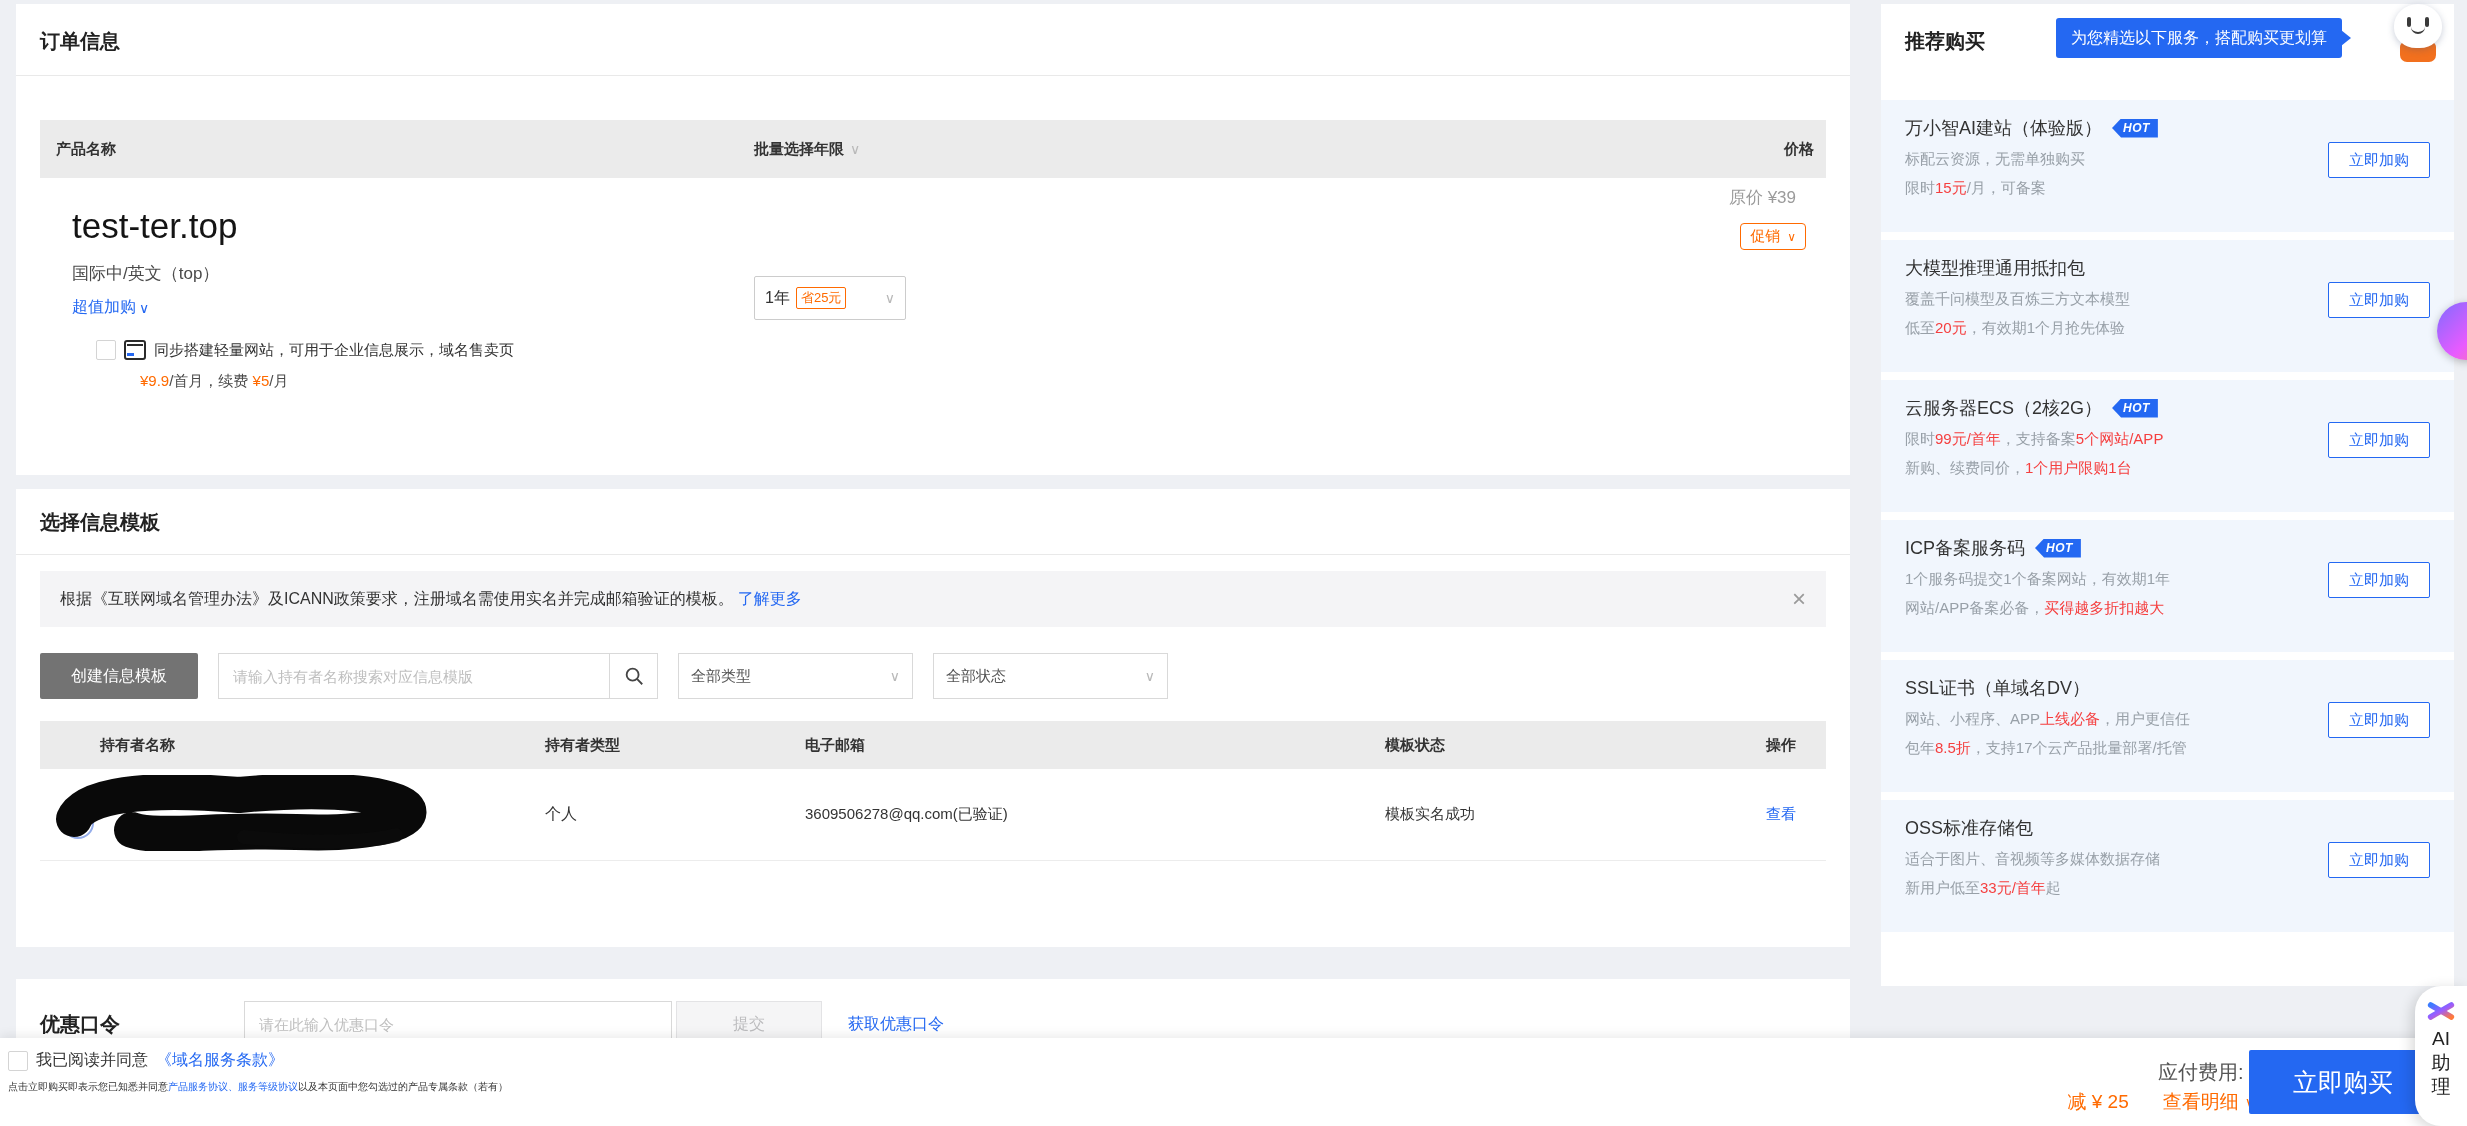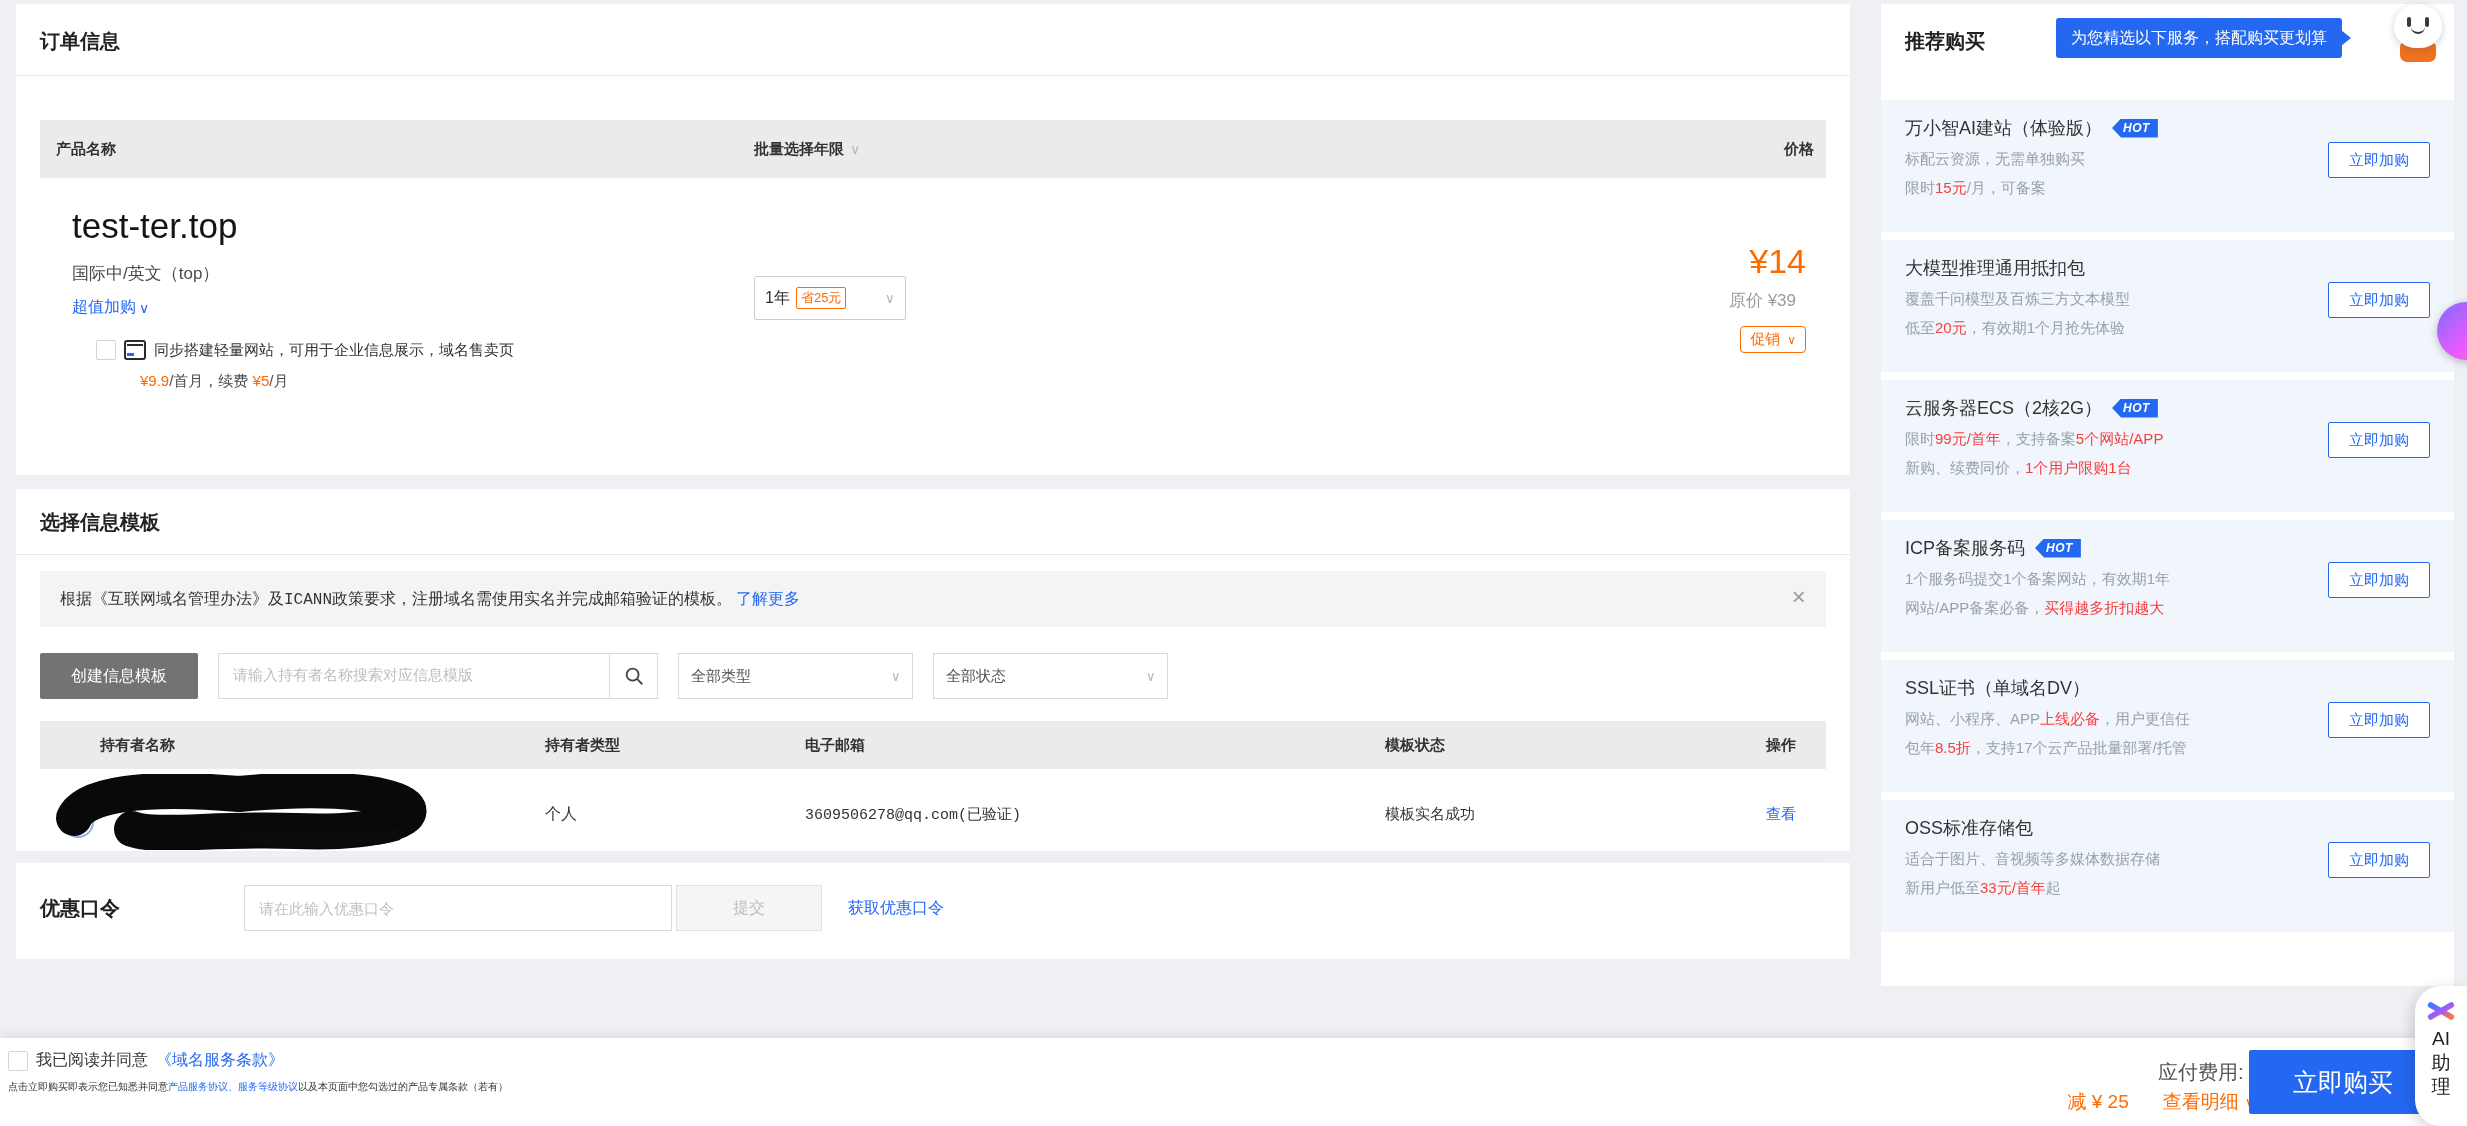--- a/index.html
+++ b/index.html
@@ -43,21 +43,21 @@
   .year-select { margin-top:98px; width:152px; height:44px; border:1px solid #ccc; border-radius:2px; background:#fff; display:flex; align-items:center; gap:6px; padding:0 10px; font-size:16px; color:#333; cursor:pointer; }
   .save-tag { border:1px solid #ff6a00; color:#ff6a00; border-radius:2px; font-size:13px; padding:1px 4px; }
   .year-select .chev { margin-left:auto; }
   .ocol3 { text-align:right; padding-right:8px; }
   .price { margin-top:64px; font-size:34px; color:#ff6a00; font-weight:500; }
   .orig { margin-top:8px; font-size:17px; color:#9b9b9b; padding-right:10px; }
   .promo { margin-top:14px; display:inline-flex; align-items:center; gap:7px; border:1px solid #ff6a00; border-radius:4px; color:#ff6a00; font-size:15px; padding:3px 9px; cursor:pointer; }
   .promo .chev { color:#ff6a00; font-size:12px; }
 
   
-  .card-template { height:362px; margin-bottom:12px;font-family:Liberation Mono, monospace; }
+  .card-template { height:458px; margin-bottom:32px; }
   .card-template h2 { padding-top:20px; }
   .card-template .card-divider { margin-top:18px; }
   .notice { margin-top:16px; height:56px; background:#f4f4f6; display:flex; align-items:center; padding:0 20px; font-size:16px; color:#333; }
   .blue-link { color:#2468f2; cursor:pointer; text-decoration:none; }
   .notice .blue-link { margin-left:4px; }
   .notice .close { margin-left:auto; color:#9a9a9a; font-size:24px; line-height:1; cursor:pointer; }
   .toolbar { margin-top:26px; display:flex; align-items:center; gap:20px; }
   .btn-primary { width:158px; height:46px; background:#737373; border:none; border-radius:2px; color:#fff; font-size:16px; cursor:pointer; font-family:inherit; }
   .search-group { width:440px; height:46px; border:1px solid #d9d9d9; display:flex; background:#fff; }
   .search-group input { flex:1; border:none; outline:none; padding:0 14px; font-size:15px; color:#333; font-family:inherit; }
@@ -153,21 +153,20 @@
         <div class="site-price"><span class="seg-orange">¥9.9</span><span>/首月，续费 </span><span class="seg-orange">¥5</span><span>/月</span></div>
       </div>
       <div class="ocol2">
         <div class="select year-select">
           <span>1年</span>
           <span class="save-tag">省25元</span>
           <span class="chev">∨</span>
         </div>
       </div>
       <div class="ocol3">
-        <div class="price">¥14</div>
         <div class="orig">原价 ¥39</div>
         <div class="promo">
           <span>促销</span>
             <span class="chev orange">∨</span>
         </div>
       </div>
     </div>
   </section>
 
   <section class="card card-template">

